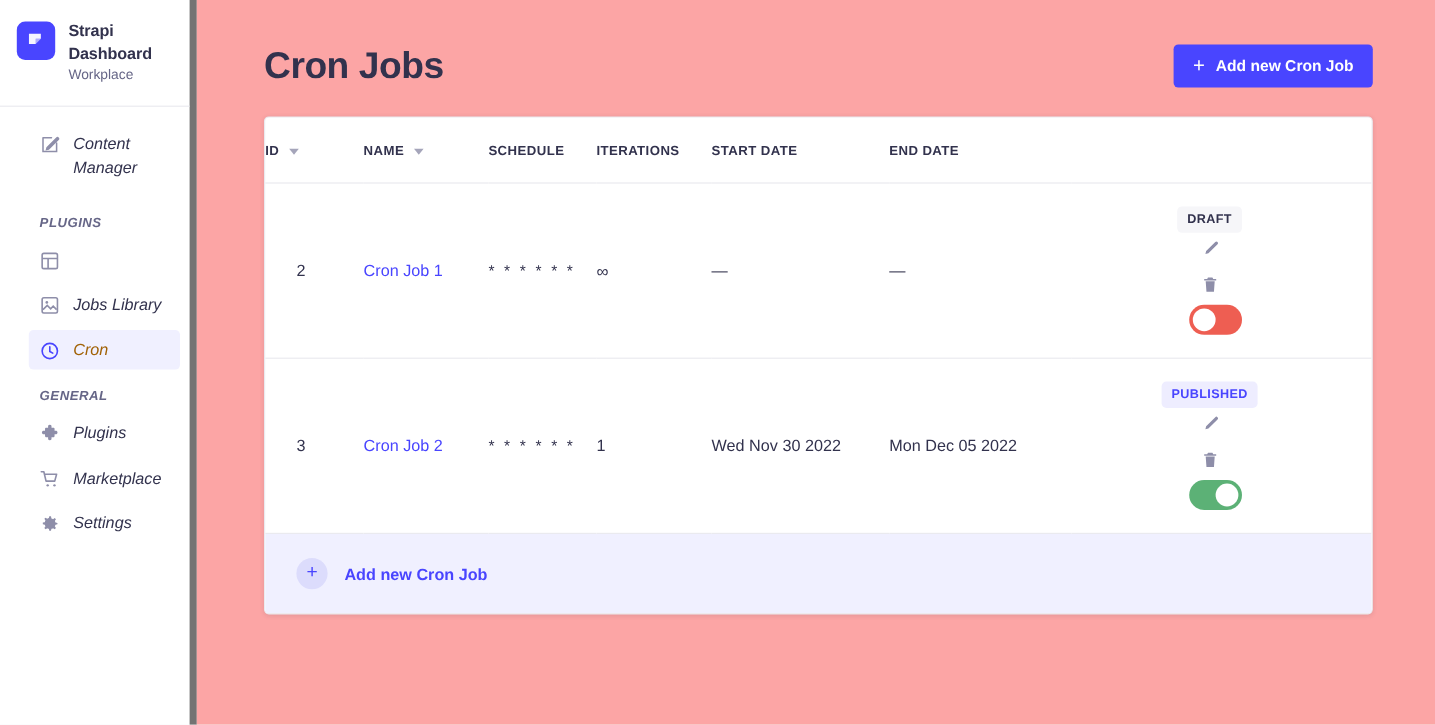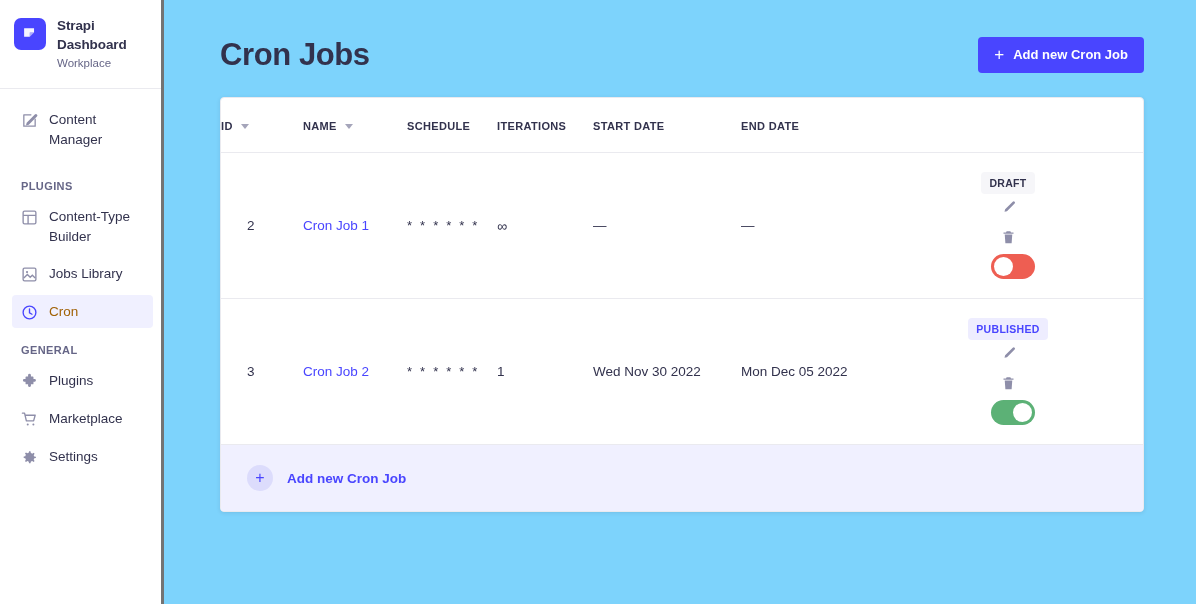--- a/index.html
+++ b/index.html
@@ -8,21 +8,21 @@
     font-family: "Liberation Sans", sans-serif;
     background: #f6f6f9;
     overflow: hidden;
   }
   .app { display: flex; width: 1196px; height: 604px; }
 
   
   .sidebar {
     width: 164px; height: 604px;
     background: #ffffff;
-    border-right: 3px solid #737373;
+    border-right: 6px solid #737373;
     flex: 0 0 164px;
     display: flex; flex-direction: column;
   }
   .brand {
     display: flex; align-items: flex-start; gap: 11px;
     padding: 16px 12px 14px 14px;
     border-bottom: 1px solid #eaeaef;
     height: 89px;
   }
   .brand-logo {
@@ -32,40 +32,40 @@
     display: flex; align-items: center; justify-content: center;
     margin-top: 2px;
   }
   .brand-text { padding-top: 1px; }
   .brand-title {
     font-size: 13.5px; font-weight: bold; color: #32324d;
     line-height: 1.38; letter-spacing: -0.1px;
   }
   .brand-sub { font-size: 11.5px; color: #666687; line-height: 1.5; margin-top: 1px; }
 
-  .nav { padding: 14px 0 0 4px; flex: 1; }
+  .nav { padding: 14px 0 0 16px; flex: 1; font-style: italic; }
   .nav-item {
     display: flex; align-items: flex-start; gap: 11px;
     margin: 0 8px 4px 8px;
     padding: 7px 8px 7px 9px;
     border-radius: 4px;
     font-size: 13.5px;
     color: #32324d;
     line-height: 1.45;
     cursor: pointer;
   }
   .nav-item .ico { flex: 0 0 17px; width: 17px; height: 17px; margin-top: 2px; }
   .nav-item.active { background: #f0f0ff; color: #4945ff; }
   .nav-item.active .lbl { color: #a16207; font-weight: normal; }
   .nav-label { font-size: 11px; font-weight: bold; color: #666687;
     letter-spacing: 0.4px; padding: 12px 8px 8px 17px; }
   .nav-label.first { padding-top: 20px; }
 
   
-  .main { flex: 1; height: 604px; position: relative; background: #7dd3fc; }
+  .main { flex: 1; height: 604px; position: relative; background: #fca5a5; }
   .header {
     display: flex; align-items: center; justify-content: space-between;
     padding: 36px 52px 0 56px;
   }
   .page-title {
     font-size: 31px; font-weight: bold; color: #32324d;
     letter-spacing: -0.4px; line-height: 1.2;
   }
   .btn-primary {
     display: flex; align-items: center; gap: 9px;
@@ -182,21 +182,20 @@
 
       <div class="nav-label first">PLUGINS</div>
 
       <div class="nav-item">
         <span class="ico">
           <svg width="17" height="17" viewBox="0 0 24 24" fill="none" stroke="#8e8ea9" stroke-width="1.9">
             <rect x="3" y="3" width="18" height="18" rx="2"></rect>
             <path d="M3 9h18M10 9v12"></path>
           </svg>
         </span>
-        <span class="lbl">Content-Type Builder</span>
       </div>
 
       <div class="nav-item">
         <span class="ico">
           <svg width="17" height="17" viewBox="0 0 24 24" fill="none" stroke="#8e8ea9" stroke-width="1.9">
             <rect x="3" y="3" width="18" height="18" rx="2"></rect>
             <circle cx="8.5" cy="8.5" r="1.6" fill="#8e8ea9" stroke="none"></circle>
             <path d="M4 17l5-5 4 4 3-3 4 4"></path>
           </svg>
         </span>

